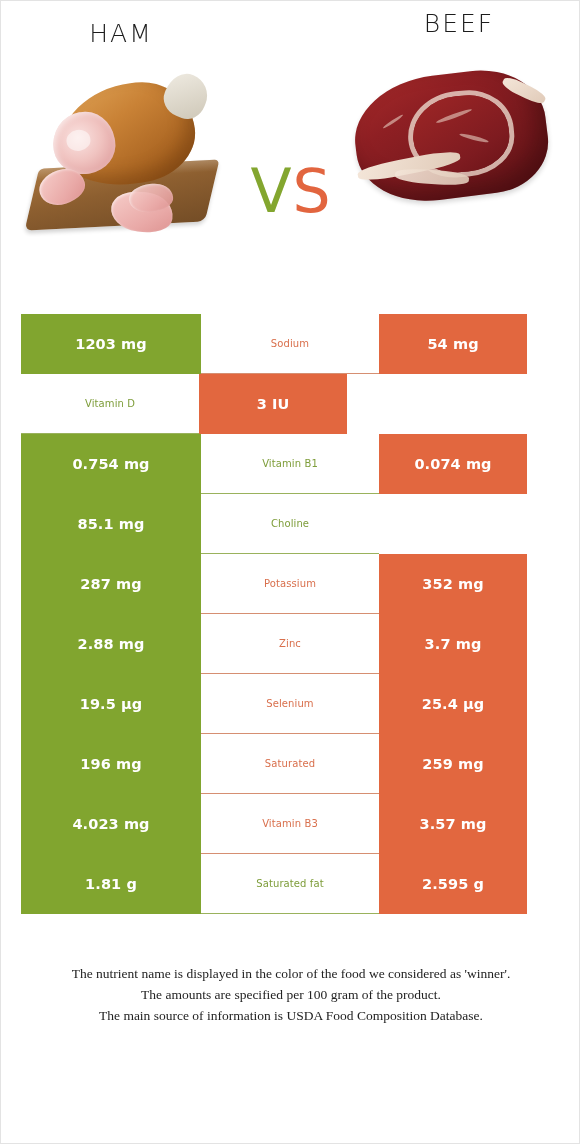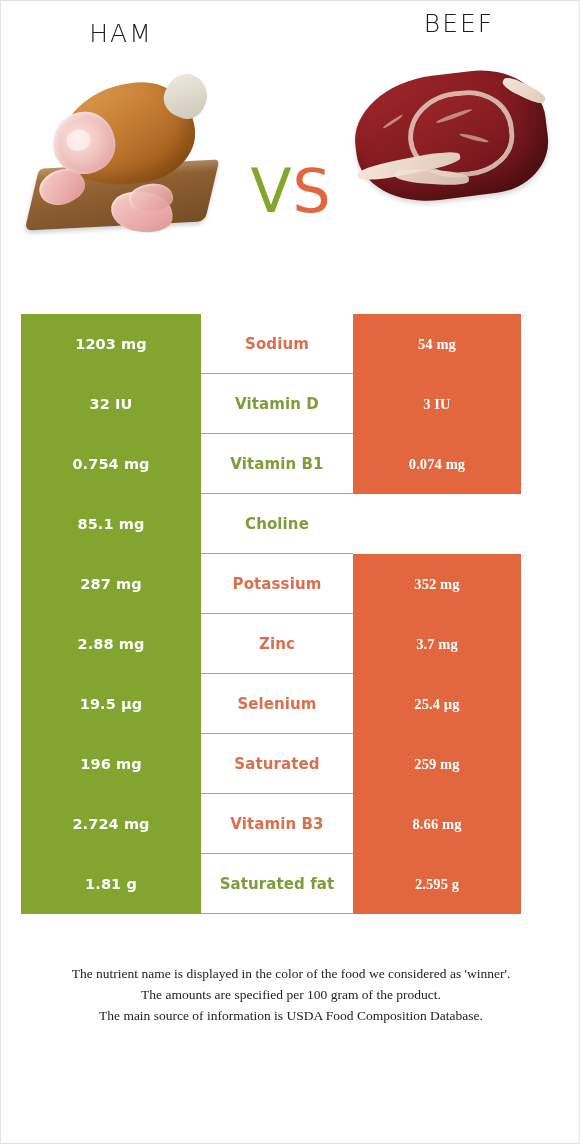--- a/index.html
+++ b/index.html
@@ -187,27 +187,27 @@
     display: flex;
     align-items: center;
     justify-content: center;
     font-size: 14.5px;
     font-weight: 600;
     letter-spacing: .1px;
     font-family: "DejaVu Sans", sans-serif;
   }
 
   .cell.left  { width: 180px; background: #81a52f; color: #ffffff; }
-  .cell.right { width: 168px; background: #e2673f; color: #ffffff; font-family: Liberation Serif, serif; }
+  .cell.right { width: 148px; background: #e2673f; color: #ffffff; }
 
   .cell.mid {
-    width: 152px;
+    width: 178px;
     background: #ffffff;
-    font-weight: 700;
-    font-size: 15px;
+    font-weight: 400;
+    font-size: 10px;
   }
   .cell.mid.win-left  { color: #7e9d3a; border-bottom: 1px solid #9ab25c; }
   .cell.mid.win-right { color: #d9704d; border-bottom: 1px solid #d68f72; }
 
   .row:first-child .cell.mid { border-top: 0; }
 
   
   .footer {
     position: absolute;
     left: 0;
@@ -264,21 +264,20 @@
 
 </div>
 
 <div class="table" id="nutrient-table">
     <div class="row">
       <div class="cell left">1203 mg</div>
       <div class="cell mid win-right">Sodium</div>
       <div class="cell right">54 mg</div>
     </div>
     <div class="row">
-      <div class="cell left">32 IU</div>
       <div class="cell mid win-left">Vitamin D</div>
       <div class="cell right">3 IU</div>
     </div>
     <div class="row">
       <div class="cell left">0.754 mg</div>
       <div class="cell mid win-left">Vitamin B1</div>
       <div class="cell right">0.074 mg</div>
     </div>
     <div class="row">
       <div class="cell left">85.1 mg</div>
@@ -298,23 +297,23 @@
       <div class="cell left">19.5 µg</div>
       <div class="cell mid win-right">Selenium</div>
       <div class="cell right">25.4 µg</div>
     </div>
     <div class="row">
       <div class="cell left">196 mg</div>
       <div class="cell mid win-right">Saturated</div>
       <div class="cell right">259 mg</div>
     </div>
     <div class="row">
-      <div class="cell left">2.724 mg</div>
+      <div class="cell left">4.023 mg</div>
       <div class="cell mid win-right">Vitamin B3</div>
-      <div class="cell right">8.66 mg</div>
+      <div class="cell right">3.57 mg</div>
     </div>
     <div class="row">
       <div class="cell left">1.81 g</div>
       <div class="cell mid win-left">Saturated fat</div>
       <div class="cell right">2.595 g</div>
     </div>
   </div>
 
 <div class="footer" id="footer-notes">
     <p>The nutrient name is displayed in the color of the food we considered as 'winner'.</p>

